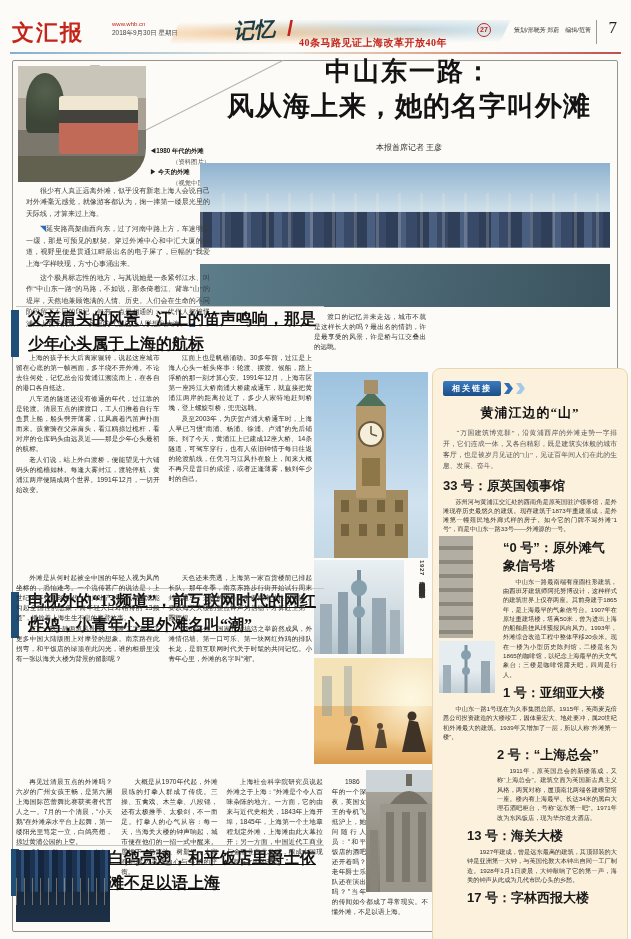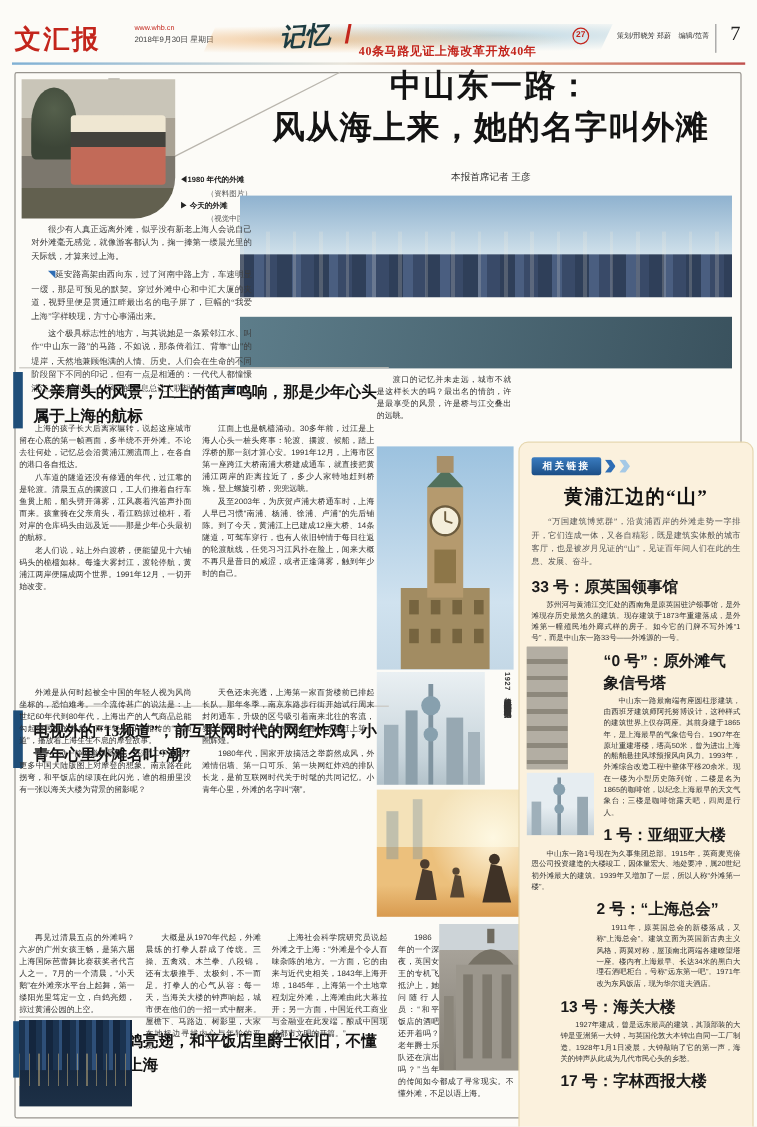--- a/index.html
+++ b/index.html
@@ -83,22 +83,22 @@
   .bus-caps .cap{font-weight:bold;}
   .bus-caps .credit{color:#555;text-align:right;}
 
   
   .intro{left:26px;top:186px;width:184px;}
   .intro p{margin:0 0 3px;font-size:7px;line-height:1.62;text-align:justify;text-indent:2em;color:#3c3c3c;
         font-family:"Liberation Serif",serif;}
   .qmark{color:#2f6eb5;font-size:8px;}
 
   
-  .sec-head{border-top:1px solid #c9c6c0;padding:10px 0 3px 12px;position:relative;
-        font-family:"Liberation Serif",serif;font-weight:bold;font-size:13px;line-height:1.55;color:#121212;}
+  .sec-head{border-top:1px solid #c9c6c0;padding:0 0 3px 12px;position:relative;
+        font-family:"Liberation Serif",serif;font-weight:bold;font-size:16px;line-height:1.55;color:#121212;text-decoration:underline;}
   .sec-head::before{content:"";position:absolute;left:-5px;top:3px;width:8px;height:calc(100% - 6px);background:#1f4e79;}
   .sh1{left:16px;top:306px;width:296px;}
   .sh2{left:16px;top:534px;width:296px;}
   .sh3{left:16px;top:738px;width:296px;}
   .cols{display:flex;gap:9px;}
   .cols .col{flex:1;min-width:0;}
   .cols p{margin:0 0 1px;font-size:6.6px;line-height:1.52;text-align:justify;text-indent:2em;color:#2e2e2e;}
   .sb1{left:16px;top:353px;width:296px;height:179px;overflow:hidden;}
   .sb2{left:16px;top:573px;width:296px;height:163px;overflow:hidden;}
   .sb3{left:16px;top:777px;width:412px;height:151px;overflow:hidden;}
@@ -108,21 +108,21 @@
 
   
   .sidebar{left:432px;top:368px;width:196px;height:702px;background:#fbf1dd;border:1px solid #e6d7b0;
         border-radius:8px;padding:12px 10px;box-sizing:border-box;overflow:hidden;}
   .sb-badge-row{display:flex;align-items:center;gap:3px;}
   .sb-badge{display:inline-block;background:linear-gradient(#3a7cc0,#1b4e86);color:#fff;font-size:8px;
         font-weight:bold;padding:2px 9px;border-radius:2px;letter-spacing:2px;}
   .chev{width:9px;height:11px;clip-path:polygon(0 0,55% 0,100% 50%,55% 100%,0 100%,45% 50%);}
   .chev1{background:#2f6eb5;}
   .chev2{background:#a5c9e6;}
-  .sb-title{font-family:"Liberation Serif",serif;font-weight:bold;font-size:16px;text-align:center;
+  .sb-title{font-family:"Liberation Serif",serif;font-weight:bold;font-size:13px;text-align:center;
         color:#111;margin:8px 0 6px;letter-spacing:1px;}
   .sb-intro{font-size:6.8px;line-height:1.6;text-align:justify;color:#555;text-indent:2em;
         font-family:"Liberation Serif",serif;margin-bottom:4px;}
   .entry{overflow:visible;}
   .entry h4{margin:5px 0 2px;font-size:13px;color:#1a1a1a;}
   .entry p{margin:0;font-size:6.2px;line-height:1.5;text-align:justify;text-indent:2em;color:#333;}
   .ind-lg{padding-left:54px;}
   .ind-sm{padding-left:24px;}
   .sb-float{float:left;width:58px;margin:2px 6px 4px -4px;}
 </style>

